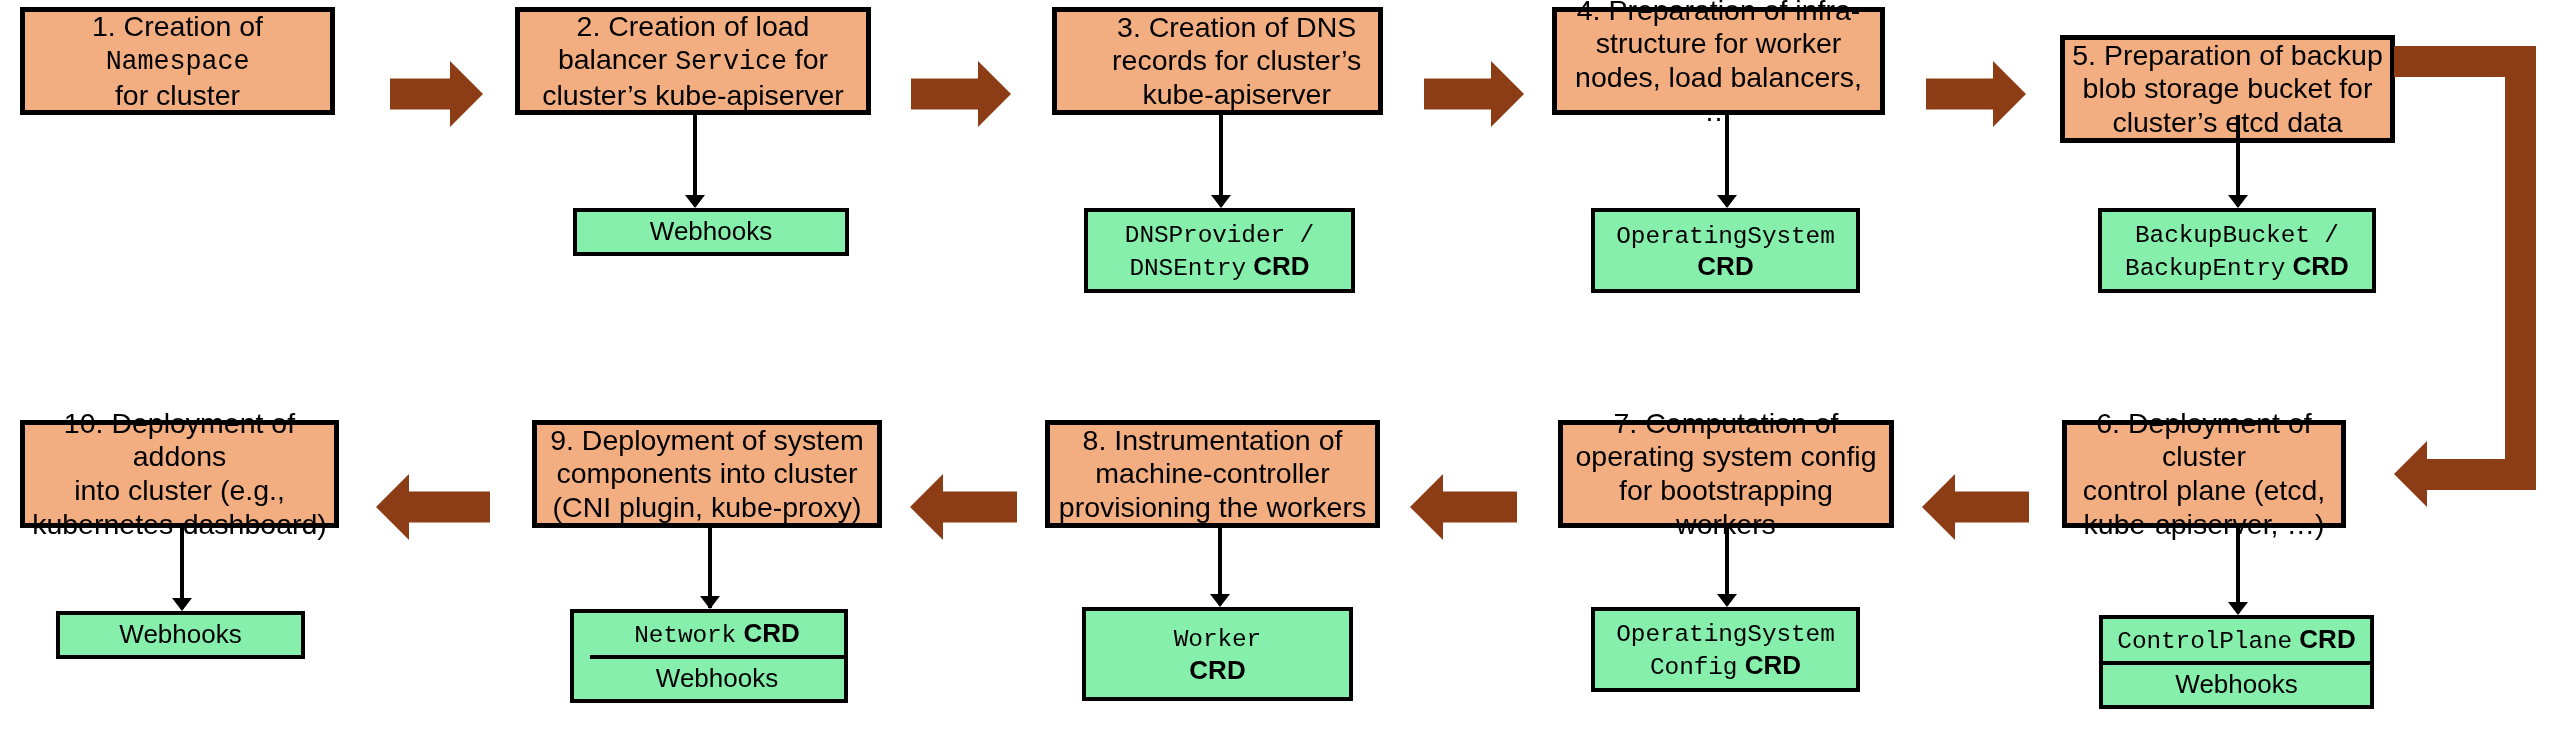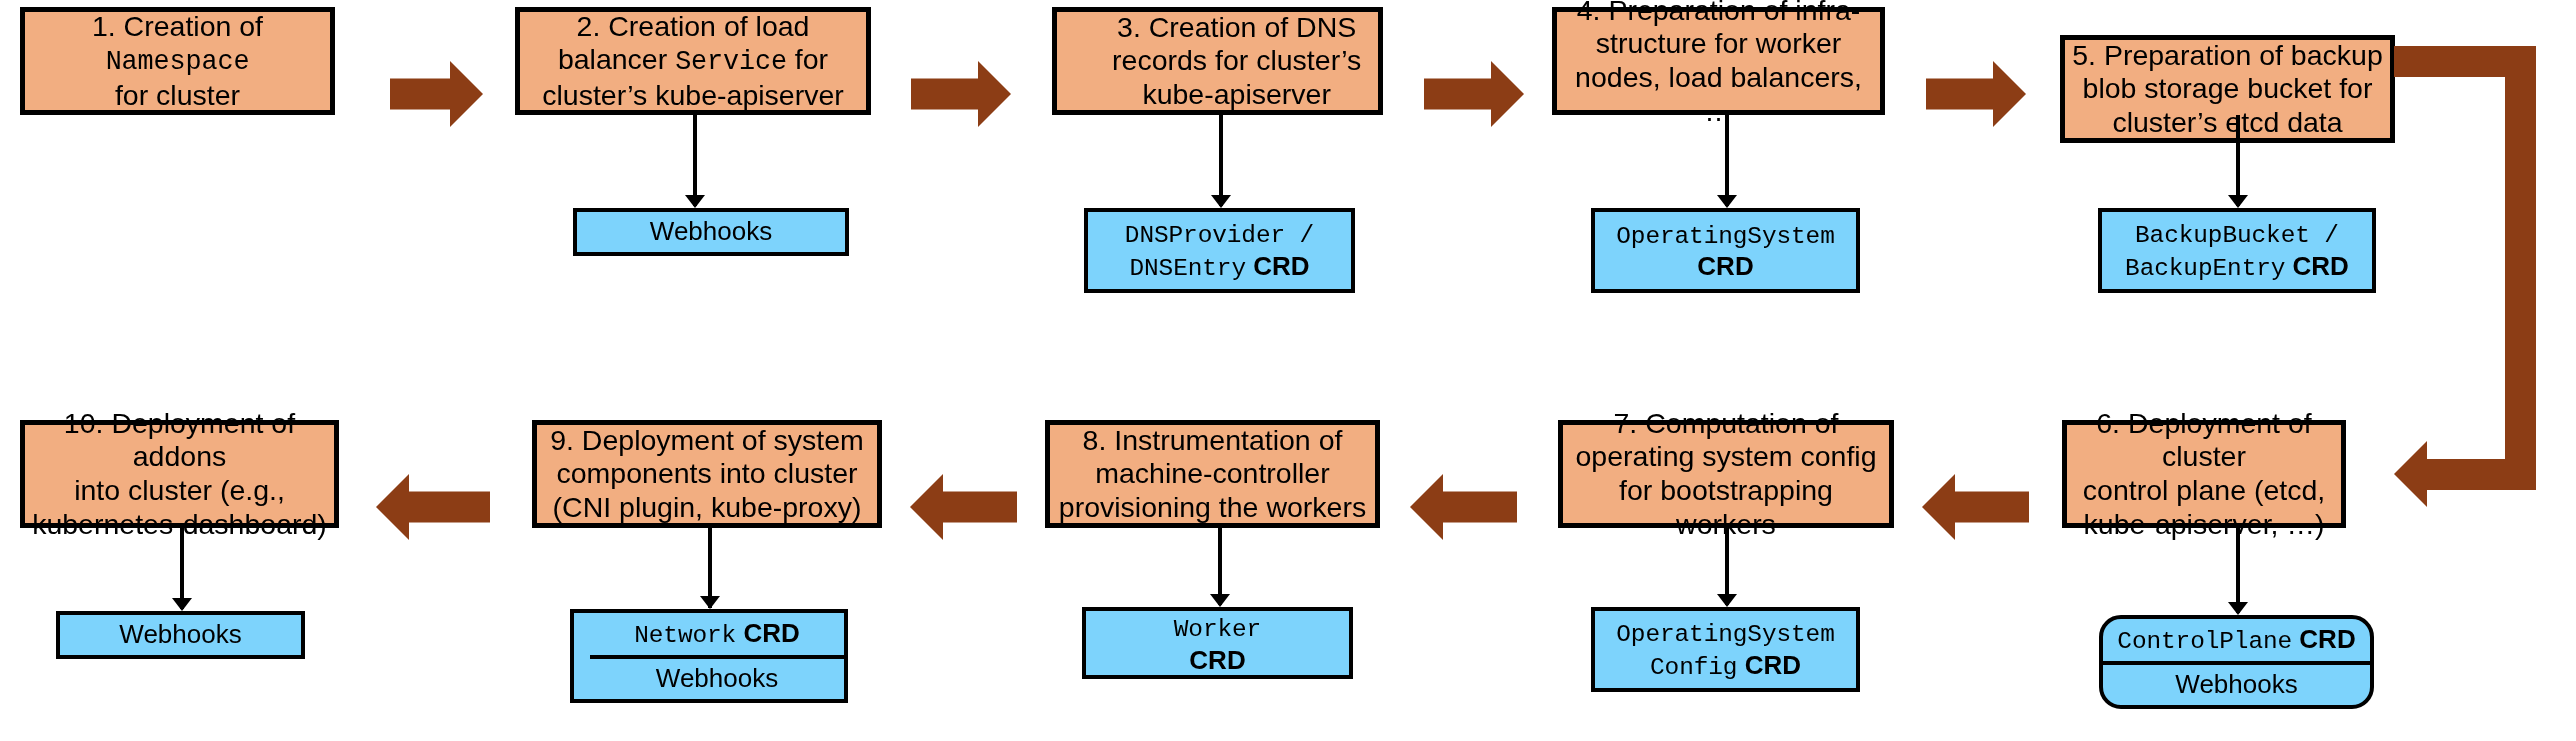--- a/index.html
+++ b/index.html
@@ -38,21 +38,21 @@
     text-align: center;
     line-height: 1.18;
     font-size: 28.5px;
     color: #000000;
     padding: 2.8px 5.7px;
   }
   .step-box .txt { display: block; width: 100%; }
 
   
   .attach-box {
-    background: #7dd3fc;
+    background: #86efac;
     border: 4.3px solid #000000;
     display: flex;
     flex-direction: column;
     text-align: center;
     color: #000000;
     box-sizing: border-box;
   }
   .attach-row {
     flex: 1 1 auto;
     display: flex;
@@ -192,34 +192,34 @@
     <div class="node attach-box" style="left: 1591px; top: 208px; width: 269px; height: 85px;">
       <div class="attach-row">
         <span class="txt"><span class="mono">OperatingSystem</span><br><span class="bold">CRD</span></span>
       </div>
     </div>
     <div class="node attach-box" style="left: 2098px; top: 208px; width: 278px; height: 85px;">
       <div class="attach-row">
         <span class="txt"><span class="mono">BackupBucket /</span><br><span class="mono">BackupEntry</span><span class="bold"> CRD</span></span>
       </div>
     </div>
-    <div class="node attach-box" style="left: 2099px; top: 615px; width: 275px; height: 94px; border-radius: 22px;">
+    <div class="node attach-box" style="left: 2099px; top: 615px; width: 275px; height: 94px;">
       <div class="attach-row">
         <span class="txt"><span class="mono">ControlPlane</span><span class="bold"> CRD</span></span>
       </div>
       <div class="attach-row">
         <span class="txt"><span>Webhooks</span></span>
       </div>
     </div>
     <div class="node attach-box" style="left: 1591px; top: 607px; width: 269px; height: 85px;">
       <div class="attach-row">
         <span class="txt"><span class="mono">OperatingSystem</span><br><span class="mono">Config</span><span class="bold"> CRD</span></span>
       </div>
     </div>
-    <div class="node attach-box" style="left: 1082px; top: 607px; width: 271px; height: 72px;">
+    <div class="node attach-box" style="left: 1082px; top: 607px; width: 271px; height: 94px;">
       <div class="attach-row">
         <span class="txt"><span class="mono">Worker</span><br><span class="bold">CRD</span></span>
       </div>
     </div>
     <div class="node attach-box" style="left: 570px; top: 609px; width: 278px; height: 94px; padding-left: 16px;">
       <div class="attach-row">
         <span class="txt"><span class="mono">Network</span><span class="bold"> CRD</span></span>
       </div>
       <div class="attach-row">
         <span class="txt"><span>Webhooks</span></span>

